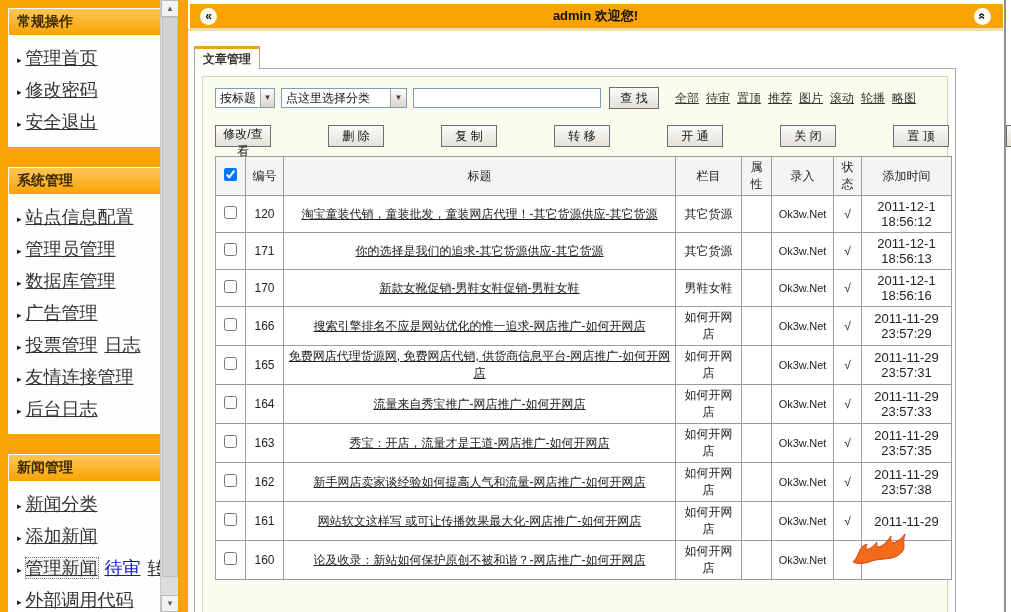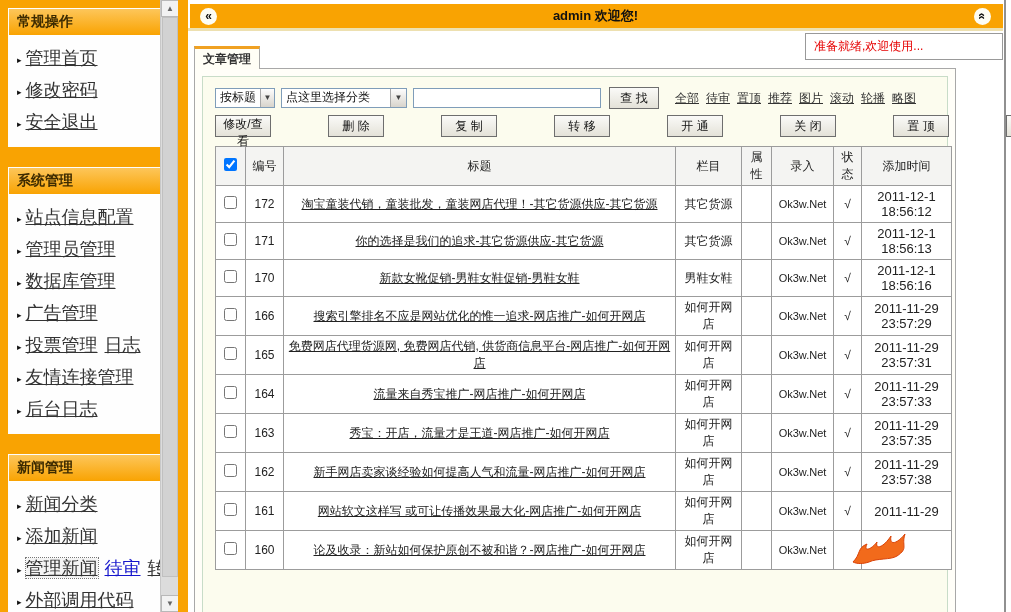--- a/index.html
+++ b/index.html
@@ -43,33 +43,33 @@
 
   .statusbox { position:absolute; right:8px; top:33px; width:198px; height:27px; border:1px solid #999; background:#fff; color:#E60000; line-height:25px; padding-left:8px; font-size:12px; }
 
   .tab { position:absolute; left:6px; top:46px; width:66px; height:23px; background:#FFFEF6; border:1px solid #A8A8A8; border-top:3px solid #F0A122; border-bottom:none; z-index:3; text-align:center; font-weight:bold; color:#333; line-height:20px; cursor:pointer; }
 
   .panel { position:absolute; left:6px; top:68px; width:762px; height:600px; border:1px solid #A8A8A8; background:#FFFEF8; }
   .inner { position:absolute; left:7px; top:7px; right:7px; bottom:-6px; border:1px solid #C8DCC8; background:#FCFCEE; padding:10px 12px 0 12px; }
 
   
   .search-row { display:flex; align-items:center; }
-  .sel { display:flex; align-items:flex-start; height:20px; border:1px solid #7F9DB9; background:#fff; cursor:pointer; }
+  .sel { display:flex; align-items:center; height:20px; border:1px solid #7F9DB9; background:#fff; cursor:pointer; }
   .sel-text { padding:0 4px; font-size:12px; color:#111; white-space:nowrap; }
   .sel-btn { width:16px; height:18px; background:linear-gradient(#FDFDFD,#D8D4CC); border-left:1px solid #A8A8A8; color:#444; font-size:8px; text-align:center; line-height:18px; }
   .sel.field { width:60px; justify-content:space-between; margin-right:6px; }
   .sel.cat { width:126px; justify-content:space-between; margin-right:6px;font-family:Liberation Serif, serif; }
   .kw-input { width:188px; height:20px; border:1px solid #7F9DB9; background:#fff; margin-right:8px; font-size:12px; padding:0 3px; }
   .btn { height:22px; background:linear-gradient(#FAFAF8,#E4E2D8); border:1px solid #6E6E6E; font-size:12px; color:#111; text-align:center; cursor:pointer; font-family:"Liberation Sans",sans-serif; }
   .find-btn { width:50px; margin-right:16px; }
   .filters { white-space:nowrap; }
   .filters a { color:#333; text-decoration:underline; margin-right:7px; cursor:pointer; font-size:12px; }
 
   
-  .action-row { margin-top:6px; display:flex;gap:48px; }
+  .action-row { margin-top:16px; display:flex;gap:48px; }
   .action-row .btn { margin-right:9px; padding:0 7px; min-width:56px; }
 
   
   table { margin-top:9px; width:100%; border-collapse:collapse; table-layout:fixed; background:#fff; }
   th, td { border:1px solid #9C9C9C; font-weight:normal; font-size:12px; color:#222; text-align:center; vertical-align:middle; padding:2px 3px; overflow:hidden; }
   th { background:#F4F4F2; height:36px; }
   td { height:37px; }
   .titlecell a { color:#222; text-decoration:underline; cursor:pointer; }
   .editcell { font-size:11px; }
   .timecell { font-size:13px; line-height:15px; }
@@ -140,21 +140,20 @@
   </div>
   <div class="orange-strip"></div>
 
   <div class="main">
     <div class="tan-strip"></div>
     <div class="topbar">
       <div class="tb-circle left">«</div>
       <div class="tb-title">admin 欢迎您!</div>
       <div class="tb-circle right"><span>«</span></div>
     </div>
-    <div class="statusbox">准备就绪,欢迎使用...</div>
     <div class="tab">文章管理</div>
     <div class="win-border"></div>
 
     <div class="panel">
       <div class="inner">
 
         <div class="search-row">
           <div class="sel field">
             <span class="sel-text">按标题</span>
             <span class="sel-btn">▼</span>
@@ -200,21 +199,21 @@
               <th>栏目</th>
               <th>属性</th>
               <th>录入</th>
               <th>状态</th>
               <th>添加时间</th>
             </tr>
           </thead>
           <tbody id="rows-root">
               <tr>
                 <td><input type="checkbox" style=""></td>
-                <td class="idcell">172</td>
+                <td class="idcell">120</td>
                 <td class="titlecell"><a>淘宝童装代销，童装批发，童装网店代理！-其它货源供应-其它货源</a></td>
                 <td class="colcell">其它货源</td>
                 <td class="attrcell"></td>
                 <td class="editcell">Ok3w.Net</td>
                 <td class="statcell">√</td>
                 <td class="timecell">2011-12-1<br>18:56:12</td>
               </tr>
               <tr>
                 <td><input type="checkbox" style=""></td>
                 <td class="idcell">171</td>

